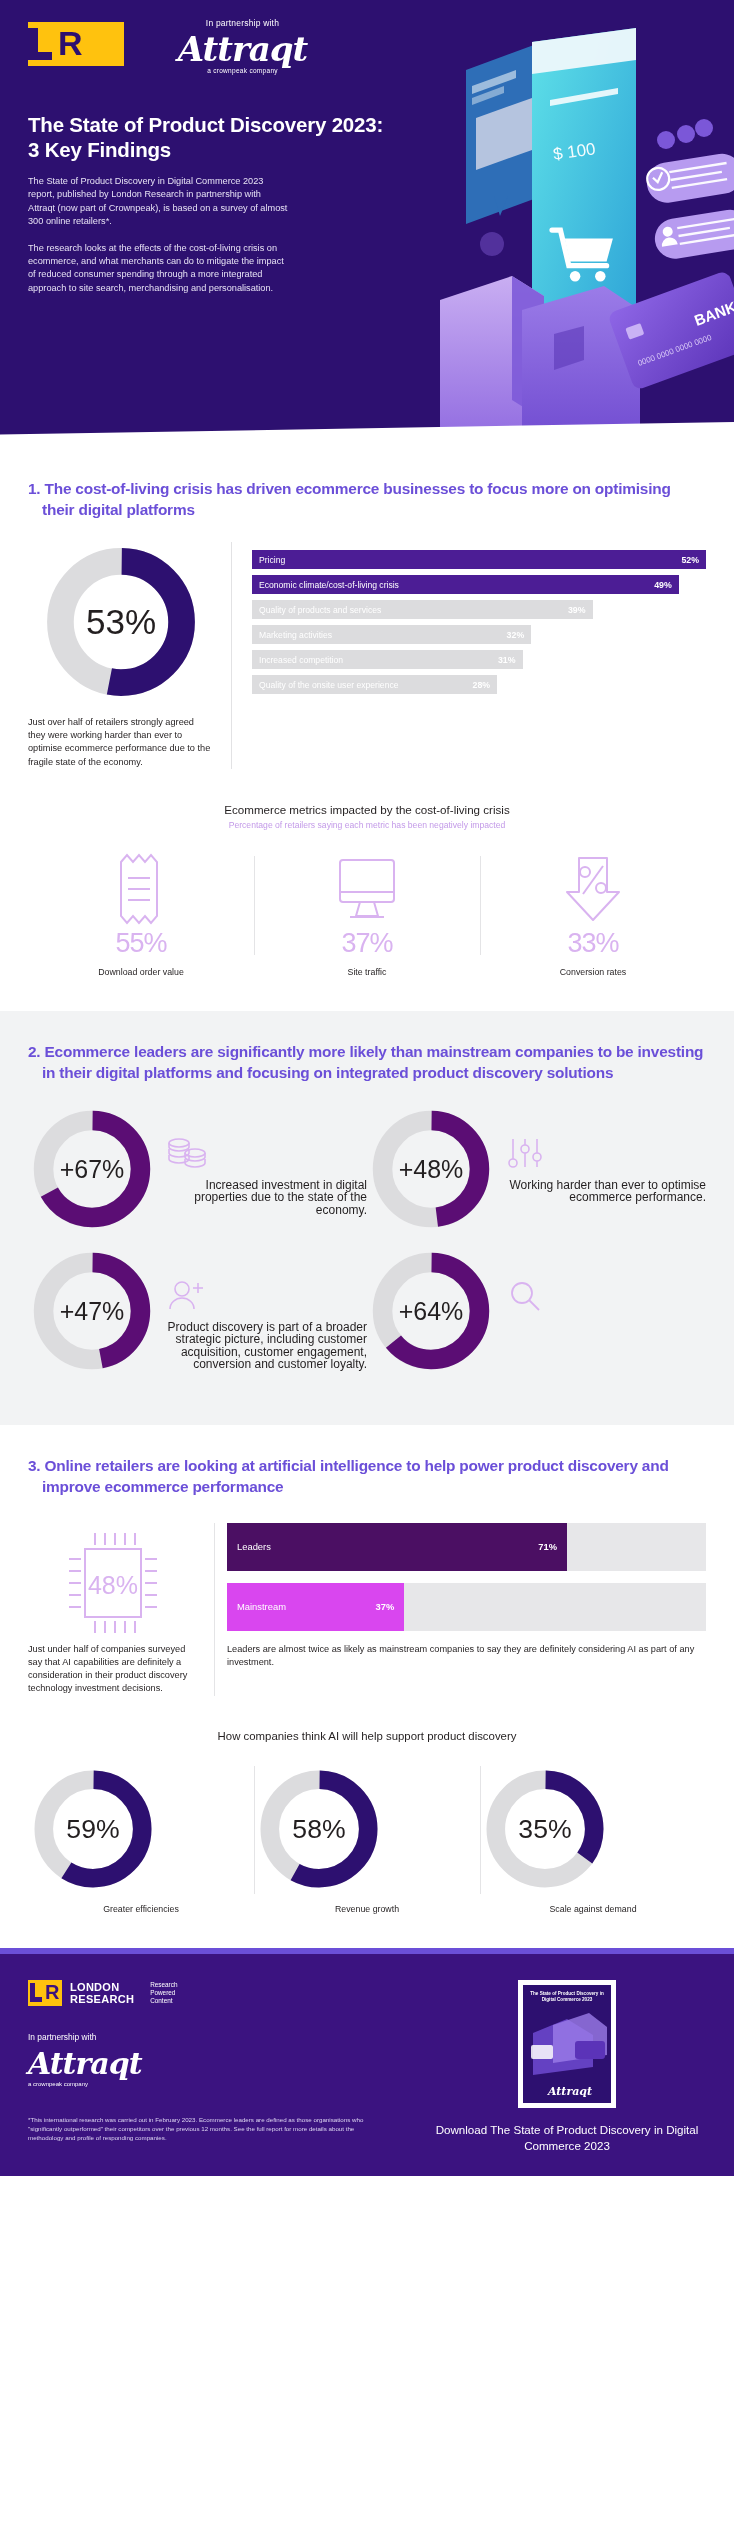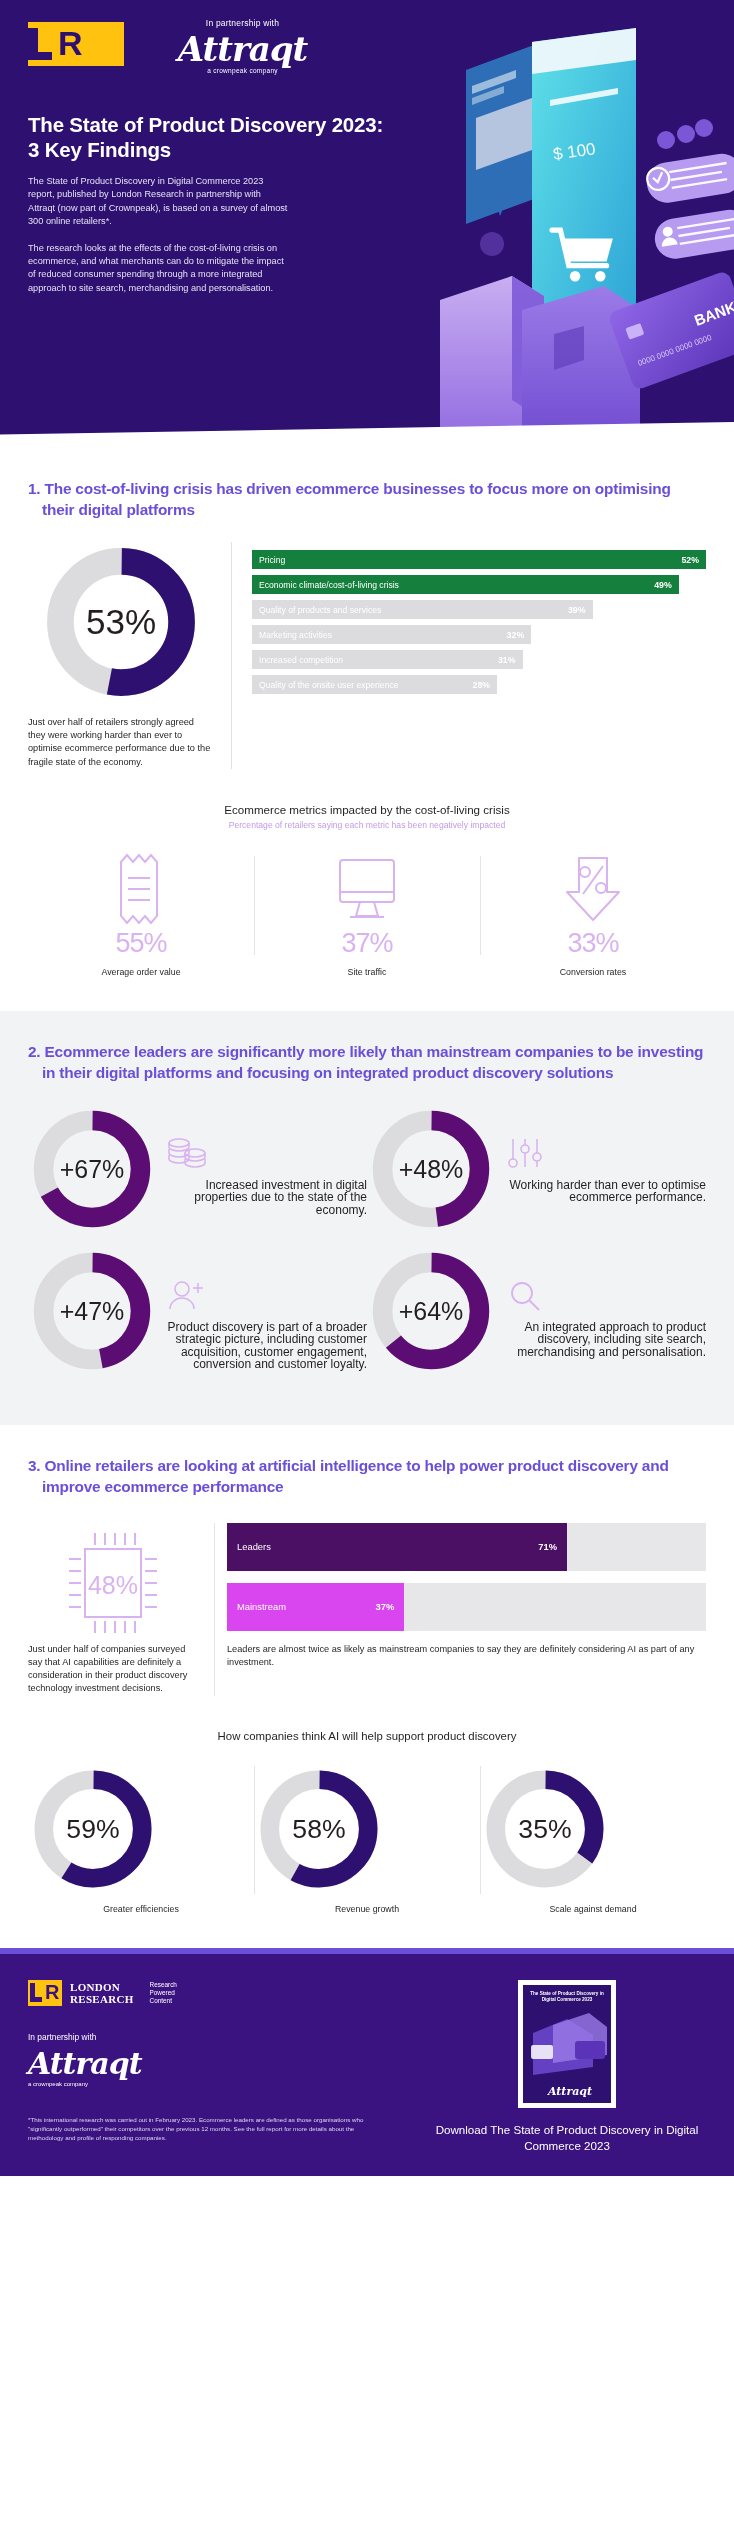--- a/index.html
+++ b/index.html
@@ -76,21 +76,21 @@
   .s1-left .caption { margin-top: 14px; }
   .s1-right .caption { margin-top: 14px; }
 
   .barlist { }
   .bar-row { position: relative; margin-bottom: 6px; height: 19px; }
   .bar-fill {
     height: 19px; display: flex; align-items: center; justify-content: space-between;
     padding: 0 7px; color: #fff; font-size: 8.6px; white-space: nowrap;
   }
   .bar-fill .val { font-weight: bold; font-size: 8.8px; }
-  .bar-dark { background: #15803d; }
+  .bar-dark { background: #4c1d95; }
   .bar-grey { background: #dcdcde; }
 
   
   .metrics-head { text-align: center; margin-top: 34px; }
   .metrics-title { font-size: 11.6px; color: #231f20; }
   .metrics-sub { font-size: 8.6px; color: #c39ae8; margin-top: 4px; }
   .metrics-row { display: flex; margin-top: 22px; padding-bottom: 34px; }
   .metric { flex: 1; text-align: center; position: relative; }
   .metric + .metric::before {
     content: ""; position: absolute; left: 0; top: 4px; bottom: 22px; width: 1px; background: #e4e4e6;
@@ -137,21 +137,21 @@
   .footer-top-accent { height: 6px; background: #6b4fd8; }
   .footer-grid { display: flex; }
   .footer-left { width: 400px; }
   .footer-lr { display: flex; align-items: center; gap: 8px; }
   .footer-lr .mark {
     width: 34px; height: 26px; background: #ffc20e; position: relative;
   }
   .footer-lr .mark .l { position: absolute; left: 2px; top: 3px; width: 5px; height: 19px; background: #3b1380;}
   .footer-lr .mark .lf { position: absolute; left: 2px; top: 17px; width: 12px; height: 5px; background: #3b1380;}
   .footer-lr .mark .r { position: absolute; left: 17px; top: 1px; font-size: 20px; font-weight: bold; color: #3b1380; line-height: 22px;}
-  .footer-lr .words { font-size: 11px; font-weight: bold; line-height: 12px; letter-spacing: .3px; font-family: Liberation Serif, serif;}
+  .footer-lr .words { font-size: 11px; font-weight: bold; line-height: 12px; letter-spacing: .3px;}
   .footer-lr .rpc { font-size: 6.4px; line-height: 8px; margin-left: 8px; }
   .footer-partner { font-size: 8.4px; margin-top: 26px; }
   .footer-attraqt {
     font-family: "DejaVu Serif", serif; font-style: italic; font-weight: bold;
     font-size: 30px; letter-spacing: -1px; margin-top: 6px; line-height: 32px;
   }
   .footer-attraqt-sub { font-size: 6px; margin-top: 1px; }
   .disclaimer { font-size: 6.2px; line-height: 9px; color: #ded6f2; margin-top: 28px; width: 340px;}
   .footer-right { flex: 1; text-align: center; }
   .book {
@@ -344,21 +344,21 @@
       <div class="metric">
         <div class="icon-wrap">
           <svg width="56" height="74" viewBox="0 0 56 74">
             <path d="M8 10 l6 -7 l6 7 l6 -7 l6 7 l6 -7 l6 7 l0 54 l-6 7 l-6 -7 l-6 7 l-6 -7 l-6 7 l-6 -7 z" fill="none" stroke="#d9b3f0" stroke-width="2"></path>
             <line x1="15" y1="26" x2="37" y2="26" stroke="#d9b3f0" stroke-width="2"></line>
             <line x1="15" y1="37" x2="37" y2="37" stroke="#d9b3f0" stroke-width="2"></line>
             <line x1="15" y1="48" x2="37" y2="48" stroke="#d9b3f0" stroke-width="2"></line>
           </svg>
         </div>
         <div class="pct">55%</div>
-        <div class="mlabel">Average order value</div>
+        <div class="mlabel">Download order value</div>
       </div>
       <div class="metric">
         <div class="icon-wrap">
           <svg width="78" height="74" viewBox="0 0 78 74">
             <rect x="12" y="8" width="54" height="42" rx="3" fill="none" stroke="#d9b3f0" stroke-width="2"></rect>
             <line x1="12" y1="40" x2="66" y2="40" stroke="#d9b3f0" stroke-width="2"></line>
             <path d="M32 50 l-4 14 l22 0 l-4 -14" fill="none" stroke="#d9b3f0" stroke-width="2"></path>
             <line x1="22" y1="65" x2="56" y2="65" stroke="#d9b3f0" stroke-width="2"></line>
           </svg>
         </div>
@@ -471,21 +471,20 @@
         </div>
         <div class="txt-wrap">
           <div class="s2-icon">
             <svg width="42" height="38" viewBox="0 0 42 38">
               <g fill="none" stroke="#d9b3f0" stroke-width="1.8">
                 <circle cx="17" cy="14" r="10"></circle>
                 <line x1="24" y1="21" x2="34" y2="31"></line>
               </g>
             </svg>
           </div>
-          <div class="s2-text">An integrated approach to product discovery, including site search, merchandising and personalisation.</div>
         </div>
       </div>
 
     </div>
   </div>
 
   <div class="section">
     <h2 class="sec-title sec-title-indent">3. Online retailers are looking at artificial intelligence to help power product discovery and improve ecommerce performance</h2>
 
     <div class="s3-row">

